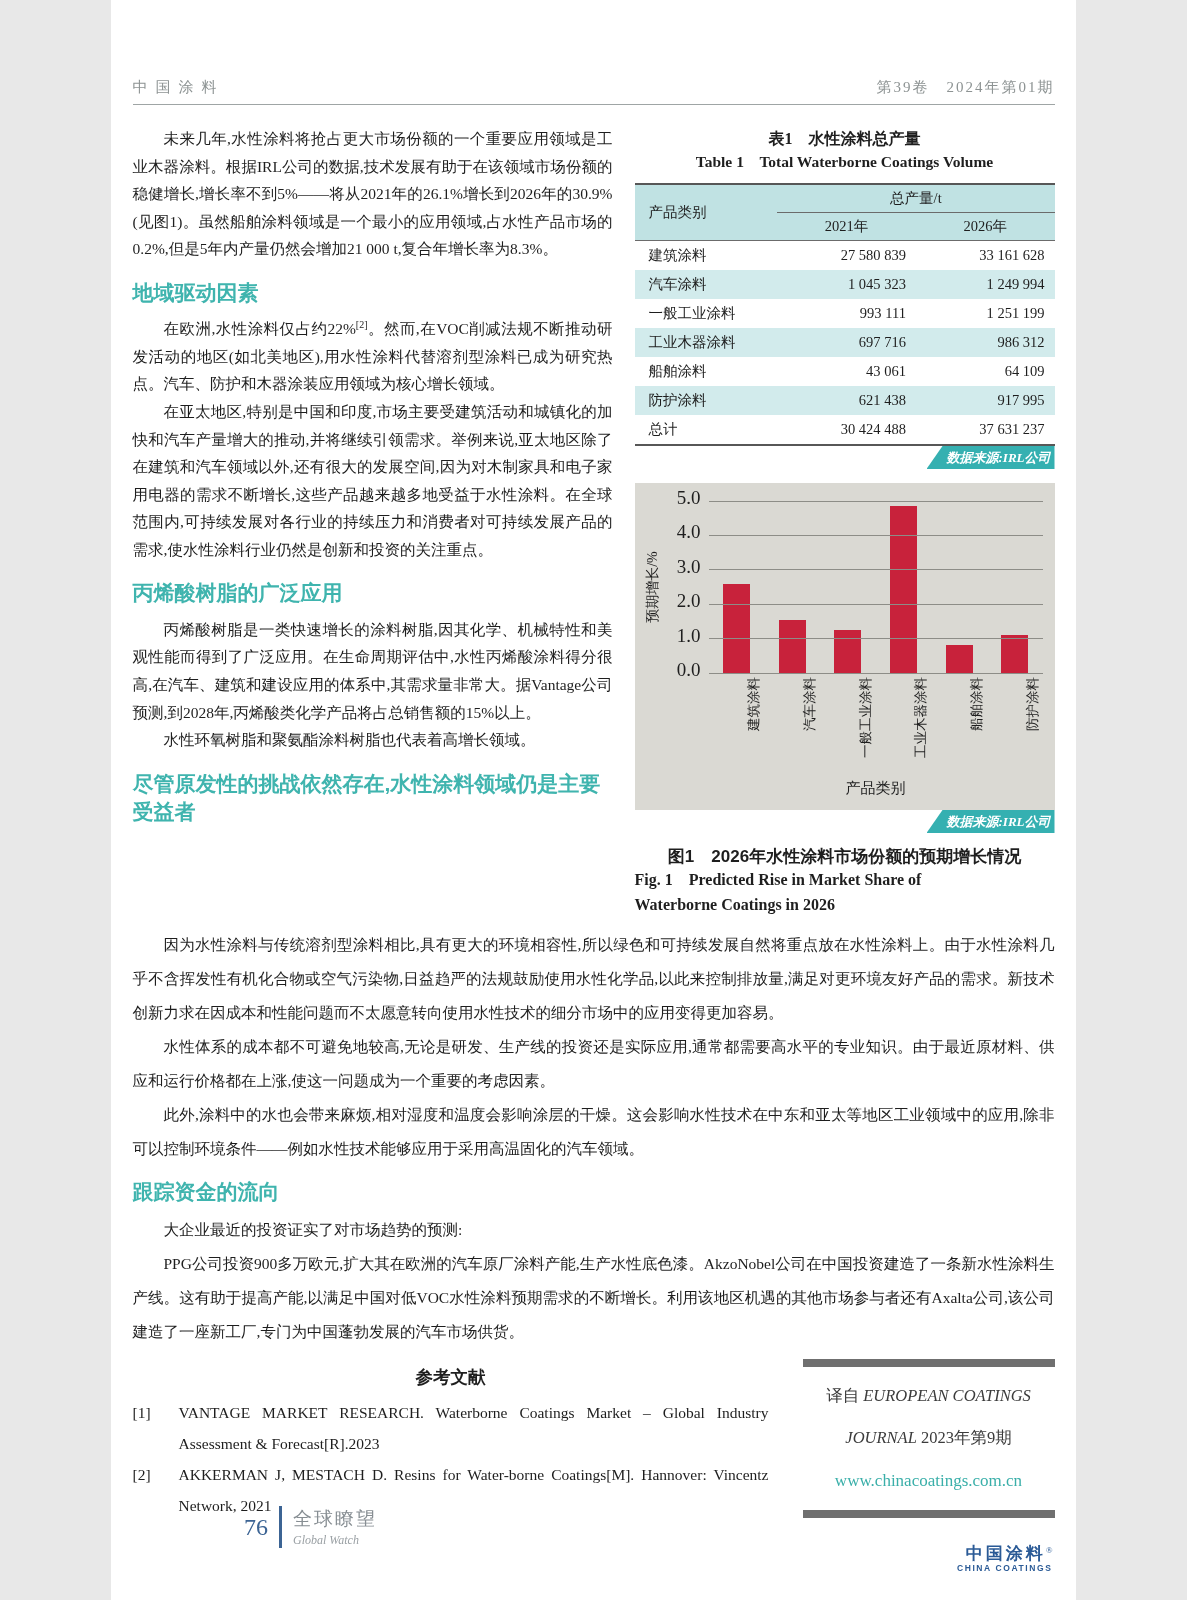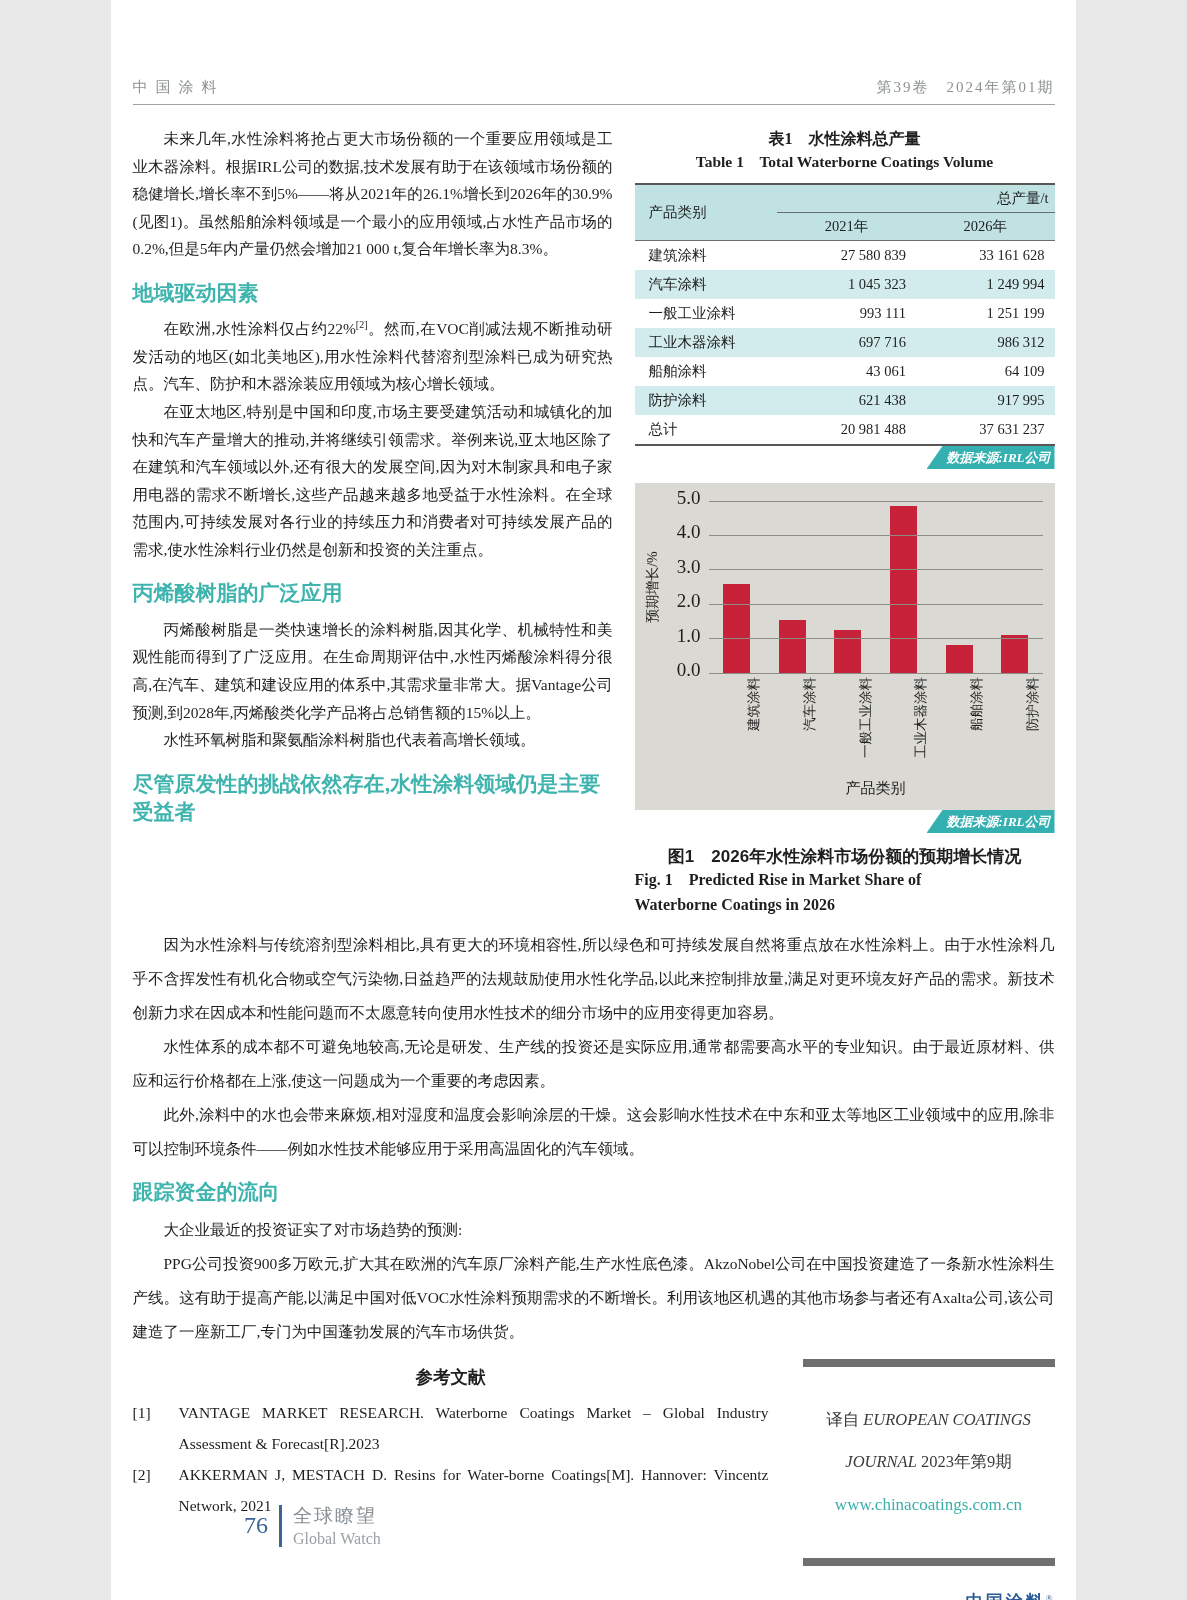--- a/index.html
+++ b/index.html
@@ -30,21 +30,21 @@
     color:var(--accent_teal);margin:16px 0 8px;line-height:1.35;
   }
 
   
   .tbl-title-cn{font-size:16px;font-weight:bold;text-align:center;margin:4px 0 2px;font-family:Liberation Serif, serif;}
   .tbl-title-en{font-size:15.5px;font-weight:bold;text-align:center;margin:0 0 10px;}
   table.t1{width:100%;border-collapse:collapse;border-top:2px solid #575757;border-bottom:2px solid #575757;font-size:14.5px;}
   table.t1 thead{border-bottom:1px solid #6b6b6b;}
   table.t1 th{background:var(--table_head_teal);font-weight:normal;padding:4px 6px;}
   table.t1 th.product{text-align:left;padding-left:14px;width:34%;}
-  table.t1 th.group{border-bottom:1px solid #6b6b6b;text-align:right;}
+  table.t1 th.group{border-bottom:1px solid #6b6b6b;text-align:center;}
   table.t1 th.year{text-align:center;width:33%;}
   table.t1 td{padding:5px 10px 5px 0;text-align:right;}
   table.t1 td.name{text-align:left;padding-left:14px;}
   table.t1 tbody tr:nth-child(even){background:var(--table_row_teal);}
 
   .badge-row{text-align:right;line-height:0;margin-top:0;}
   .src-badge{
     display:inline-block;background:var(--badge_teal);color:#fff;font-style:italic;font-weight:bold;
     font-size:13px;line-height:1;padding:5px 4px 5px 20px;
     clip-path:polygon(16px 0,100% 0,100% 100%,0 100%);
@@ -85,35 +85,35 @@
   
   .bottom-cols{display:flex;gap:34px;margin-top:10px;}
   .refs{flex:1;min-width:0;}
   .refs-title{font-family:"Liberation Sans",sans-serif;font-weight:bold;font-size:17.5px;text-align:center;margin:6px 0 8px;}
   .ref-item{position:relative;padding-left:46px;font-size:15.5px;line-height:2.0;text-align:justify;}
   .ref-label{position:absolute;left:0;top:0;}
 
   .right-bottom{flex:none;width:252px;}
   .tbox{
     border-top:8px solid #6f6f6f;border-bottom:8px solid #6f6f6f;
-    padding:32px 2px;text-align:center;font-size:16.5px;line-height:2.55;color:#3b3b3b;
+    padding:8px 2px;text-align:center;font-size:16.5px;line-height:2.55;color:#3b3b3b;
   }
   .tbox .it{font-style:italic;}
   .tbox-url{color:var(--url_teal);font-size:17px;}
   .logo{margin-top:26px;text-align:right;padding-right:2px;line-height:1.15;}
   .logo-cn{font-family:"Liberation Sans",sans-serif;font-weight:bold;font-size:17px;color:var(--logo_blue);letter-spacing:3px;}
   .logo-reg{font-size:9px;vertical-align:super;color:var(--logo_blue);}
   .logo-en{font-family:"Liberation Sans",sans-serif;font-weight:bold;font-size:8.5px;color:var(--logo_blue);letter-spacing:1.6px;}
 
   
   .footer{position:absolute;left:133px;bottom:52px;display:flex;align-items:center;gap:11px;}
   .footer-page{color:var(--footer_blue);font-size:24px;}
   .footer-bar{width:3px;height:42px;background:var(--footer_blue);}
   .footer-cn{font-family:"Liberation Sans",sans-serif;font-size:19px;color:#878e93;letter-spacing:2px;}
-  .footer-en{font-size:16px;color:#9aa0a4;margin-top:1px;}
+  .footer-en{font-size:12px;color:#9aa0a4;margin-top:1px;font-style:italic;}
 </style>
 </head>
 <body>
 
 <div class="page">
   <div class="content">
 
     <div class="page-header">
       <span class="journal">中国涂料</span>
       <span class="issue">第39卷　2024年第01期</span>
@@ -176,21 +176,21 @@
                 <td class="num">43 061</td>
                 <td class="num">64 109</td>
               </tr>
               <tr>
                 <td class="name">防护涂料</td>
                 <td class="num">621 438</td>
                 <td class="num">917 995</td>
               </tr>
               <tr>
                 <td class="name">总计</td>
-                <td class="num">20 981 488</td>
+                <td class="num">30 424 488</td>
                 <td class="num">37 631 237</td>
               </tr>
             </tbody>
         </table>
         <div class="badge-row">
           <span class="src-badge">数据来源:IRL公司</span>
         </div>
 
         <div class="chart-panel">
           <div class="chart-grid">

